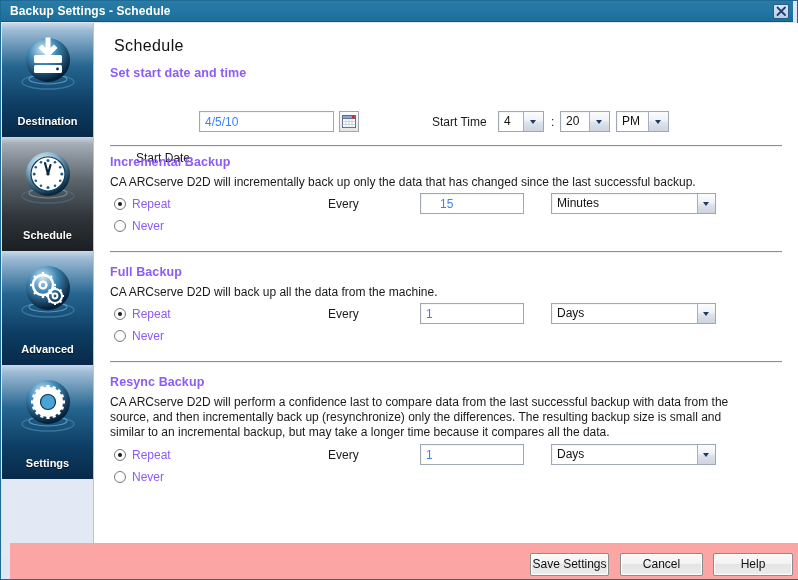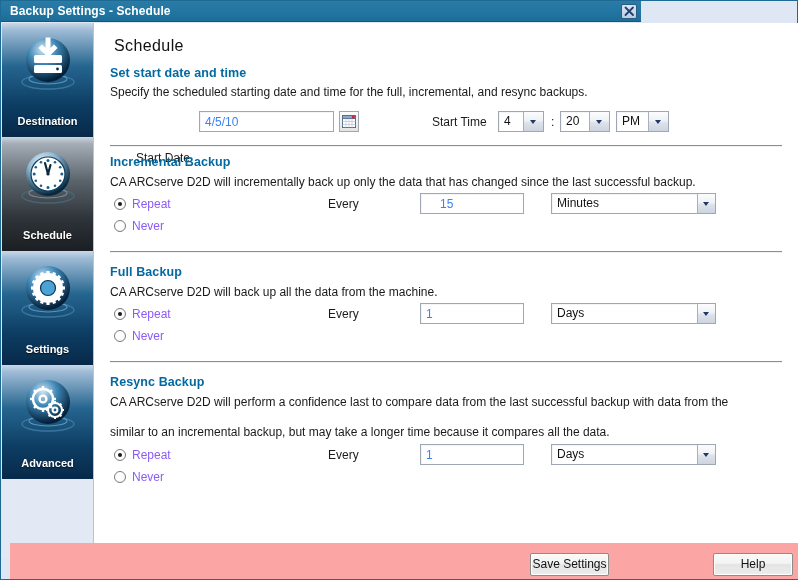--- a/index.html
+++ b/index.html
@@ -16,21 +16,21 @@
   #window {
     position: absolute; left: 0; top: 0;
     width: 798px; height: 580px;
     box-sizing: border-box;
     border: 1px solid #1d6a94;
     background: #dfe6f4;
   }
 
   #titlebar {
     position: absolute; left: 0; top: 0;
-    width: 640px; height: 21px;
+    width: 792px; height: 21px;
     background: linear-gradient(to bottom, #2a7ba5 0%, #2176a1 55%, #1c6d97 100%);
     border-bottom: 1px solid #16567a;
     box-sizing: border-box;
   }
   #title-text {
     position: absolute; left: 9px; top: 3px;
     color: #ffffff;
     font-size: 12px;
     font-weight: bold;
     letter-spacing: 0.1px;
@@ -101,21 +101,21 @@
   #page-title {
     position: absolute; left: 20px; top: 14px;
     font-size: 16px;
     color: #111111;
     letter-spacing: 0.4px;
   }
 
   .sec-head {
     font-size: 12.5px;
     font-weight: bold;
-    color: #0369a1;
+    color: #8b5cf6;
     letter-spacing: 0.1px;
   }
   .sec-desc {
     font-size: 12px;
     color: #1a1a1a;
     line-height: 15.5px;
   }
 
   .hr {
     position: absolute;
@@ -299,58 +299,20 @@
           <circle cx="23.8" cy="36.7" r="1.3"></circle>
             <circle cx="22.2" cy="30" r="1.5"></circle>
           <circle cx="23.8" cy="23.3" r="1.3"></circle>
             <circle cx="29" cy="18.3" r="1.3"></circle>
         </g>
         <path d="M36 30 L33 19" stroke="#0d2a3e" stroke-width="2.2" stroke-linecap="round"></path>
         <path d="M36 30 L38.5 21" stroke="#0d2a3e" stroke-width="2.2" stroke-linecap="round"></path>
         <circle cx="36" cy="30" r="1.6" fill="#0d2a3e"></circle>
       </svg>
       <div class="side-label">Schedule</div>
-    </div>
-
-    <div class="side-item blue">
-      <svg class="side-icon" viewBox="0 0 72 72">
-        <defs>
-          <radialGradient id="orbG" cx="38%" cy="26%" r="72%">
-            <stop offset="0%" stop-color="#cfe6f5"></stop>
-            <stop offset="45%" stop-color="#3f87b5"></stop>
-            <stop offset="100%" stop-color="#041f38"></stop>
-          </radialGradient>
-        </defs>
-        <ellipse cx="36" cy="52" rx="26" ry="7" fill="none" stroke="#3d7ba4" stroke-width="1.4" opacity="0.85"></ellipse>
-        <ellipse cx="36" cy="49" rx="19" ry="5" fill="none" stroke="#6fb3d8" stroke-width="1.1" opacity="0.7"></ellipse>
-        <circle cx="36" cy="30" r="22" fill="url(#orbG)"></circle>
-        <g fill="#ffffff">
-          <circle cx="36" cy="30" r="15"></circle>
-        </g>
-        <g stroke="#ffffff" stroke-width="3.2">
-          <path d="M36 13 L36 18"></path>
-            <path d="M48 18 L44.6 21.4"></path>
-          <path d="M53 30 L48 30"></path>
-            <path d="M48 42 L44.6 38.6"></path>
-          <path d="M36 47 L36 42"></path>
-            <path d="M24 42 L27.4 38.6"></path>
-          <path d="M19 30 L24 30"></path>
-            <path d="M24 18 L27.4 21.4"></path>
-          <path d="M42.5 14.5 L41 19"></path>
-            <path d="M51.5 23.5 L47 25"></path>
-          <path d="M51.5 36.5 L47 35"></path>
-            <path d="M42.5 45.5 L41 41"></path>
-          <path d="M29.5 45.5 L31 41"></path>
-            <path d="M20.5 36.5 L25 35"></path>
-          <path d="M20.5 23.5 L25 25"></path>
-            <path d="M29.5 14.5 L31 19"></path>
-        </g>
-        <circle cx="36" cy="30" r="7.5" fill="#4aa3d4" stroke="#0b3552" stroke-width="1.2"></circle>
-      </svg>
-      <div class="side-label">Settings</div>
     </div>
 
     <div class="side-item blue">
       <svg class="side-icon" viewBox="0 0 72 72">
         <defs>
           <radialGradient id="orbA" cx="38%" cy="26%" r="72%">
             <stop offset="0%" stop-color="#cfe6f5"></stop>
             <stop offset="45%" stop-color="#3f87b5"></stop>
             <stop offset="100%" stop-color="#041f38"></stop>
           </radialGradient>
@@ -379,29 +341,66 @@
             <path d="M49 38 L52 38"></path>
           <path d="M36.6 31.6 L38.7 33.7"></path>
             <path d="M49.4 44.4 L47.3 42.3"></path>
           <path d="M49.4 31.6 L47.3 33.7"></path>
             <path d="M36.6 44.4 L38.7 42.3"></path>
         </g>
       </svg>
       <div class="side-label">Advanced</div>
     </div>
 
+    <div class="side-item blue">
+      <svg class="side-icon" viewBox="0 0 72 72">
+        <defs>
+          <radialGradient id="orbG" cx="38%" cy="26%" r="72%">
+            <stop offset="0%" stop-color="#cfe6f5"></stop>
+            <stop offset="45%" stop-color="#3f87b5"></stop>
+            <stop offset="100%" stop-color="#041f38"></stop>
+          </radialGradient>
+        </defs>
+        <ellipse cx="36" cy="52" rx="26" ry="7" fill="none" stroke="#3d7ba4" stroke-width="1.4" opacity="0.85"></ellipse>
+        <ellipse cx="36" cy="49" rx="19" ry="5" fill="none" stroke="#6fb3d8" stroke-width="1.1" opacity="0.7"></ellipse>
+        <circle cx="36" cy="30" r="22" fill="url(#orbG)"></circle>
+        <g fill="#ffffff">
+          <circle cx="36" cy="30" r="15"></circle>
+        </g>
+        <g stroke="#ffffff" stroke-width="3.2">
+          <path d="M36 13 L36 18"></path>
+            <path d="M48 18 L44.6 21.4"></path>
+          <path d="M53 30 L48 30"></path>
+            <path d="M48 42 L44.6 38.6"></path>
+          <path d="M36 47 L36 42"></path>
+            <path d="M24 42 L27.4 38.6"></path>
+          <path d="M19 30 L24 30"></path>
+            <path d="M24 18 L27.4 21.4"></path>
+          <path d="M42.5 14.5 L41 19"></path>
+            <path d="M51.5 23.5 L47 25"></path>
+          <path d="M51.5 36.5 L47 35"></path>
+            <path d="M42.5 45.5 L41 41"></path>
+          <path d="M29.5 45.5 L31 41"></path>
+            <path d="M20.5 36.5 L25 35"></path>
+          <path d="M20.5 23.5 L25 25"></path>
+            <path d="M29.5 14.5 L31 19"></path>
+        </g>
+        <circle cx="36" cy="30" r="7.5" fill="#4aa3d4" stroke="#0b3552" stroke-width="1.2"></circle>
+      </svg>
+      <div class="side-label">Settings</div>
+    </div>
+
     <div id="side-filler"></div>
   </div>
 
   <div id="content">
 
     <div id="page-title">Schedule</div>
 
     <div class="sec-head" style="position:absolute;left:16px;top:43px;">Set start date and time</div>
-    <div class="sec-desc" style="position:absolute;left:16px;top:62px;width:660px;">Specify the scheduled starting date and time for the full, incremental, and resync backups.</div>
 
     <div class="lbl" style="left:42px;top:92px;margin-top:36px;">Start Date</div>
     <input class="tbox" style="left: 105px; top: 88px; width: 135px; height: 21px;" value="4/5/10">
     <div class="cal-btn" style="left:245px;top:88px;">
       <svg width="14" height="14" viewBox="0 0 14 14" style="position:absolute;left:2px;top:3px;">
         <rect x="0.5" y="0.5" width="13" height="12" fill="#ffffff" stroke="#5a6f90"></rect>
         <rect x="0.5" y="0.5" width="13" height="3" fill="#8fa8c8" stroke="#5a6f90"></rect>
         <g stroke="#b9c4d6" stroke-width="0.7">
           <path d="M0.5 6.5 H13.5"></path>
             <path d="M0.5 9.5 H13.5"></path>
@@ -466,20 +465,21 @@
     <input class="tbox" style="left: 326px; top: 280px; width: 104px; height: 21px;" value="1">
     <div class="combo" style="left:457px;top:280px;width:165px;">
       <div class="val">Days</div>
       <div class="arrowbox"></div>
     </div>
 
     <div class="hr" style="top:338px;"></div>
 
     <div class="sec-head" style="position:absolute;left:16px;top:352px;">Resync Backup</div>
     <div class="sec-desc" style="position:absolute;left:16px;top:372px;width:680px;">CA ARCserve D2D will perform a confidence last to compare data from the last successful backup with data from the</div>
+    <div class="sec-desc" style="position:absolute;left:16px;top:387px;width:680px;">source, and then incrementally back up (resynchronize) only the differences. The resulting backup size is small and</div>
     <div class="sec-desc" style="position:absolute;left:16px;top:402px;width:680px;">similar to an incremental backup, but may take a longer time because it compares all the data.</div>
 
     <div class="radio-row" style="left:20px;top:425px;">
       <span class="radio on"></span>
       <span class="radio-label">Repeat</span>
     </div>
     <div class="radio-row" style="left:20px;top:447px;">
       <span class="radio"></span>
       <span class="radio-label">Never</span>
     </div>
@@ -487,16 +487,17 @@
     <input class="tbox" style="left: 326px; top: 421px; width: 104px; height: 21px;" value="1">
     <div class="combo" style="left:457px;top:421px;width:165px;">
       <div class="val">Days</div>
       <div class="arrowbox"></div>
     </div>
 
   </div>
 
   <div id="bottombar">
     <div class="btn" style="left:520px;width:79px;">Save Settings</div>
+    <div class="btn" style="left:610px;width:83px;">Cancel</div>
     <div class="btn" style="left:703px;width:80px;">Help</div>
   </div>
 
 </div>
 
 </body></html>

